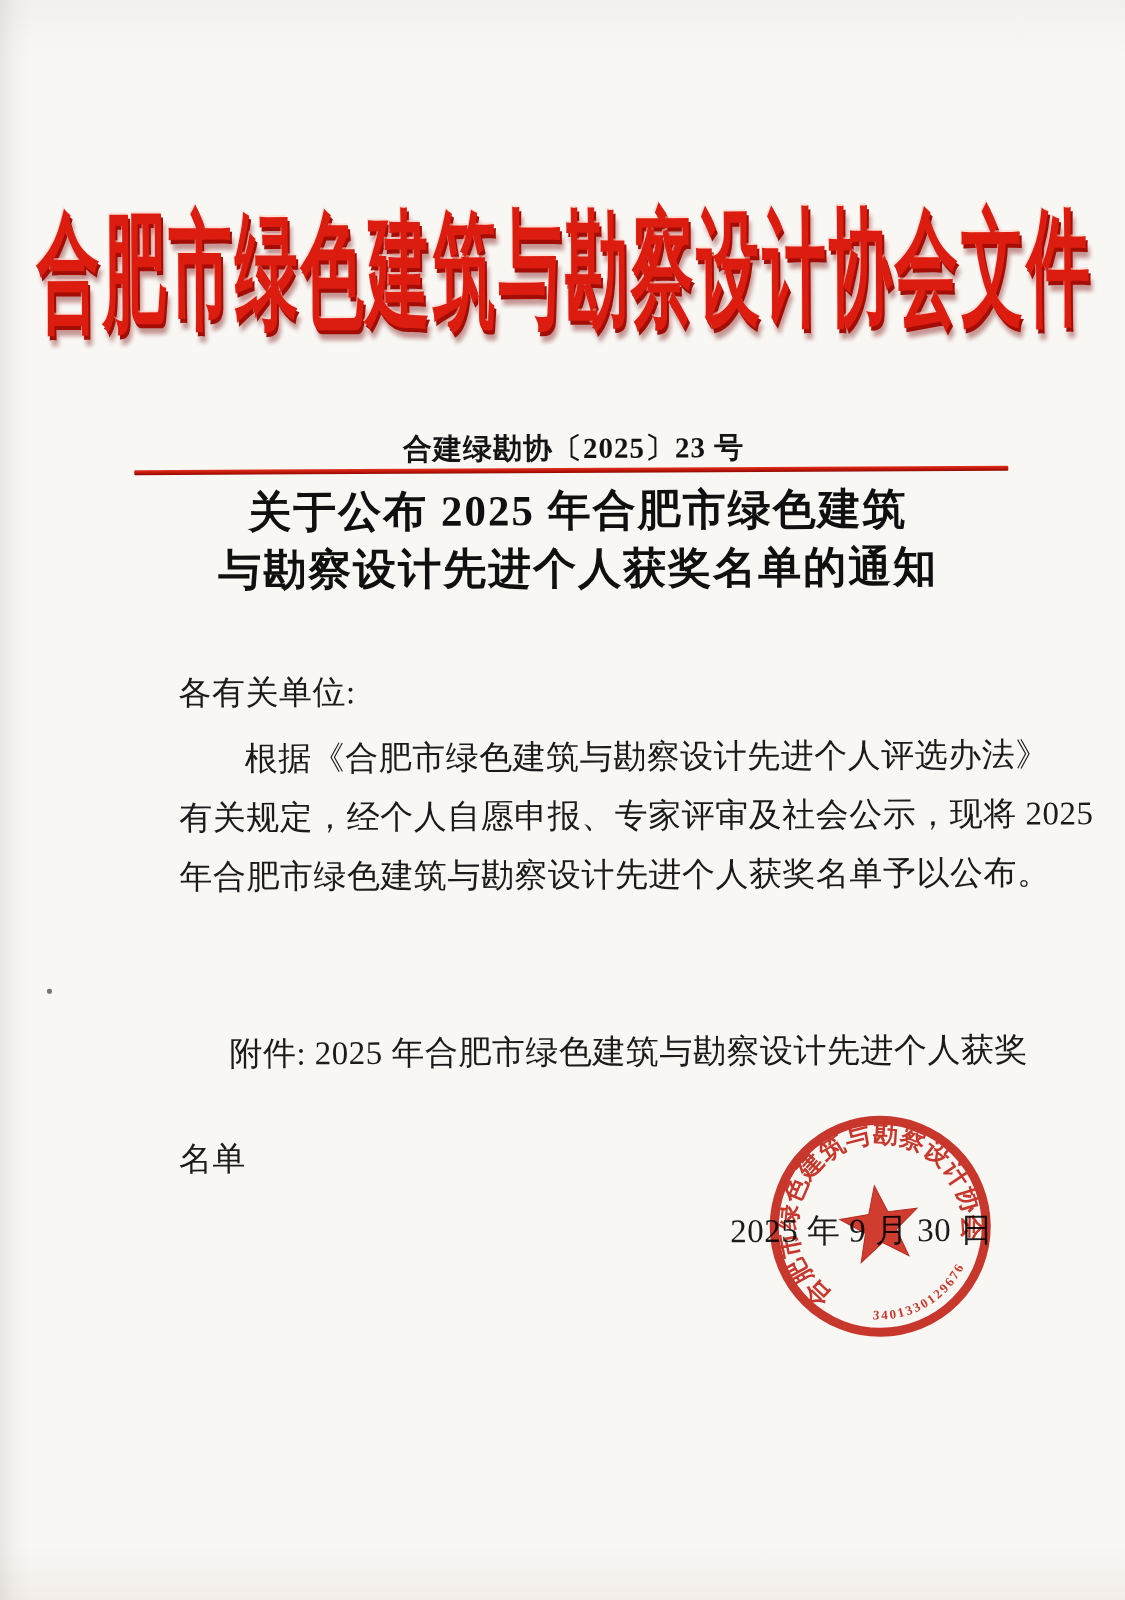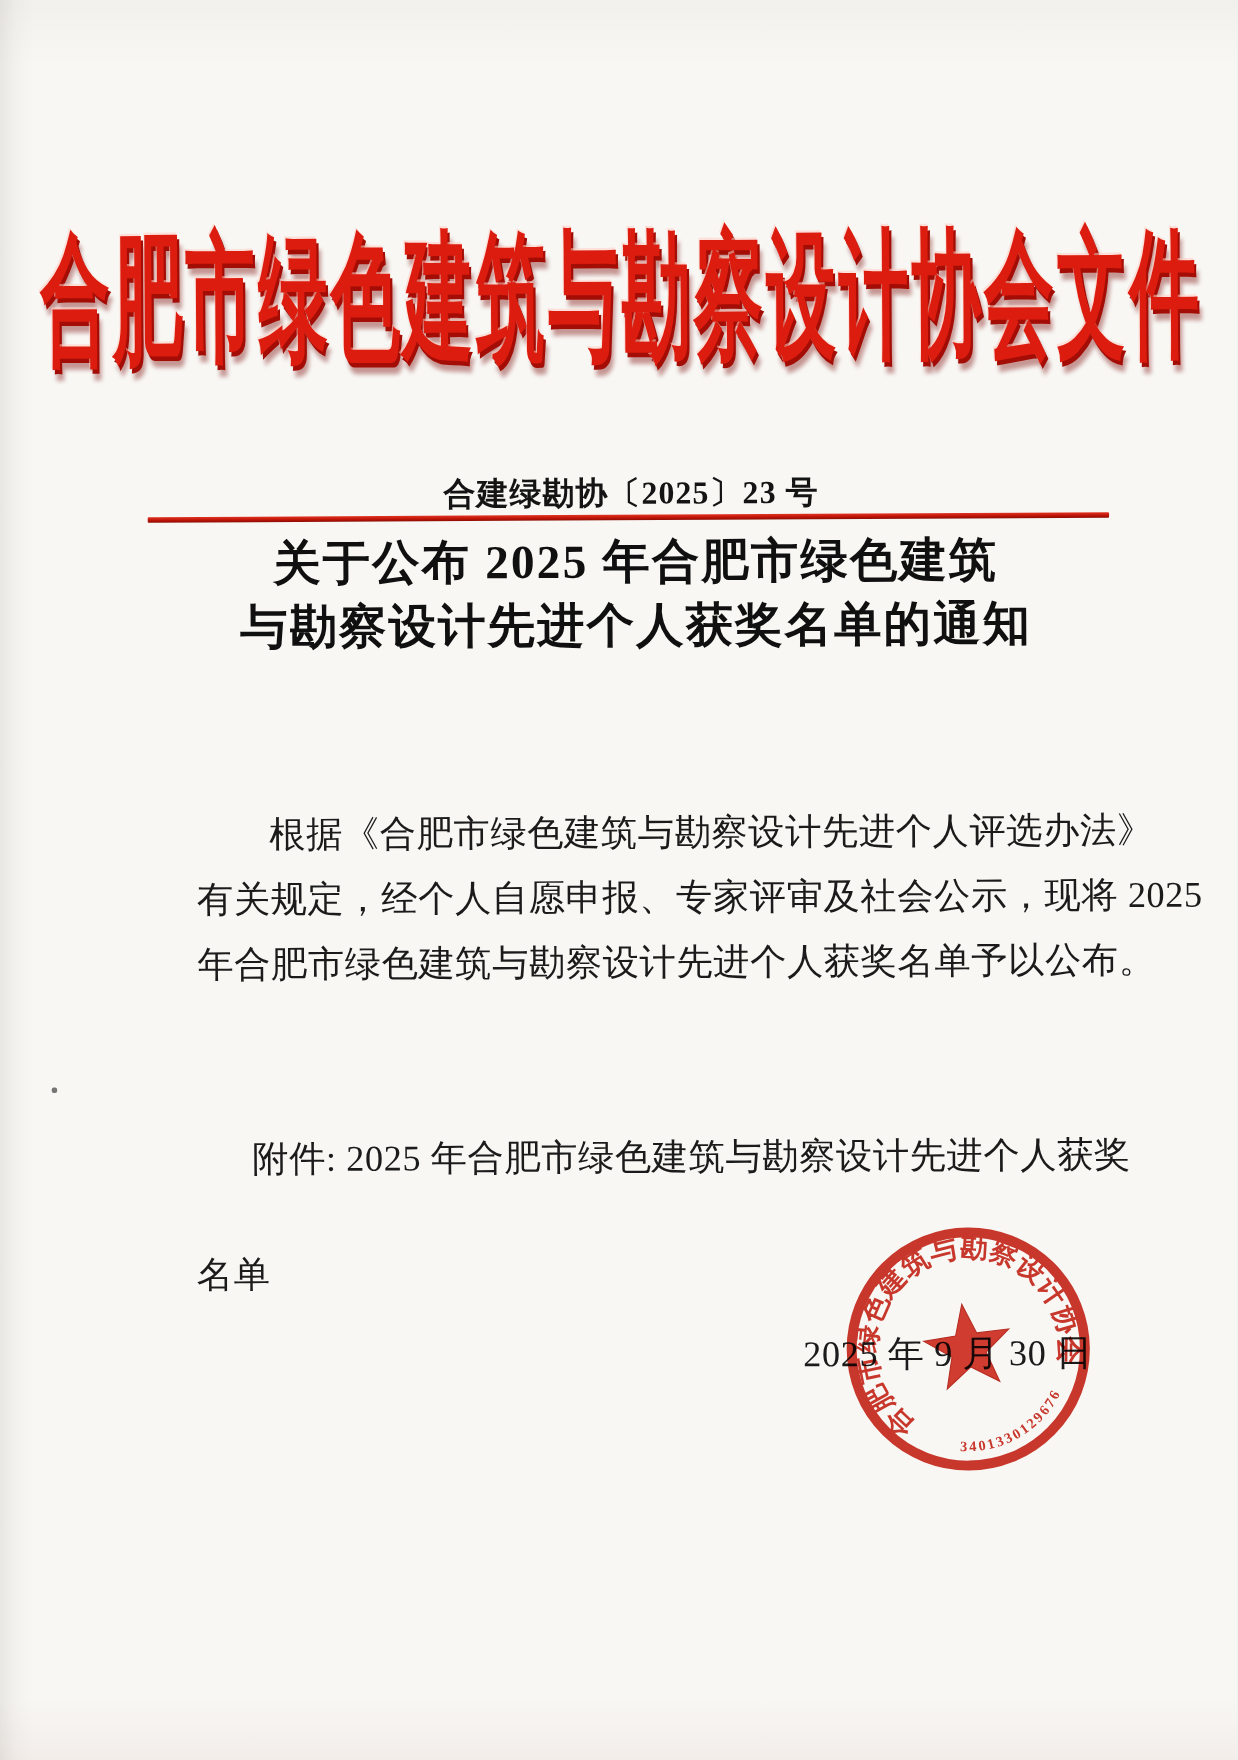--- a/index.html
+++ b/index.html
@@ -84,20 +84,21 @@
 
     <div class="org-title">合肥市绿色建筑与勘察设计协会文件</div>
 
     <div class="doc-number">合建绿勘协〔2025〕23 号</div>
 
     <div class="red-rule"></div>
 
     <div class="notice-title title-l1">关于公布 2025 年合肥市绿色建筑</div>
     <div class="notice-title title-l2">与勘察设计先进个人获奖名单的通知</div>
 
+    <div class="body-line salutation">各有关单位:</div>
 
     <div class="body-line para-0">根据《合肥市绿色建筑与勘察设计先进个人评选办法》</div>
     <div class="body-line para-1">有关规定，经个人自愿申报、专家评审及社会公示，现将 2025</div>
     <div class="body-line para-2">年合肥市绿色建筑与勘察设计先进个人获奖名单予以公布。</div>
 
     <div class="body-line attach-0">附件: 2025 年合肥市绿色建筑与勘察设计先进个人获奖</div>
     <div class="body-line attach-1">名单</div>
 
     <div class="body-line date-line">2025 年 9 月 30 日</div>
 

